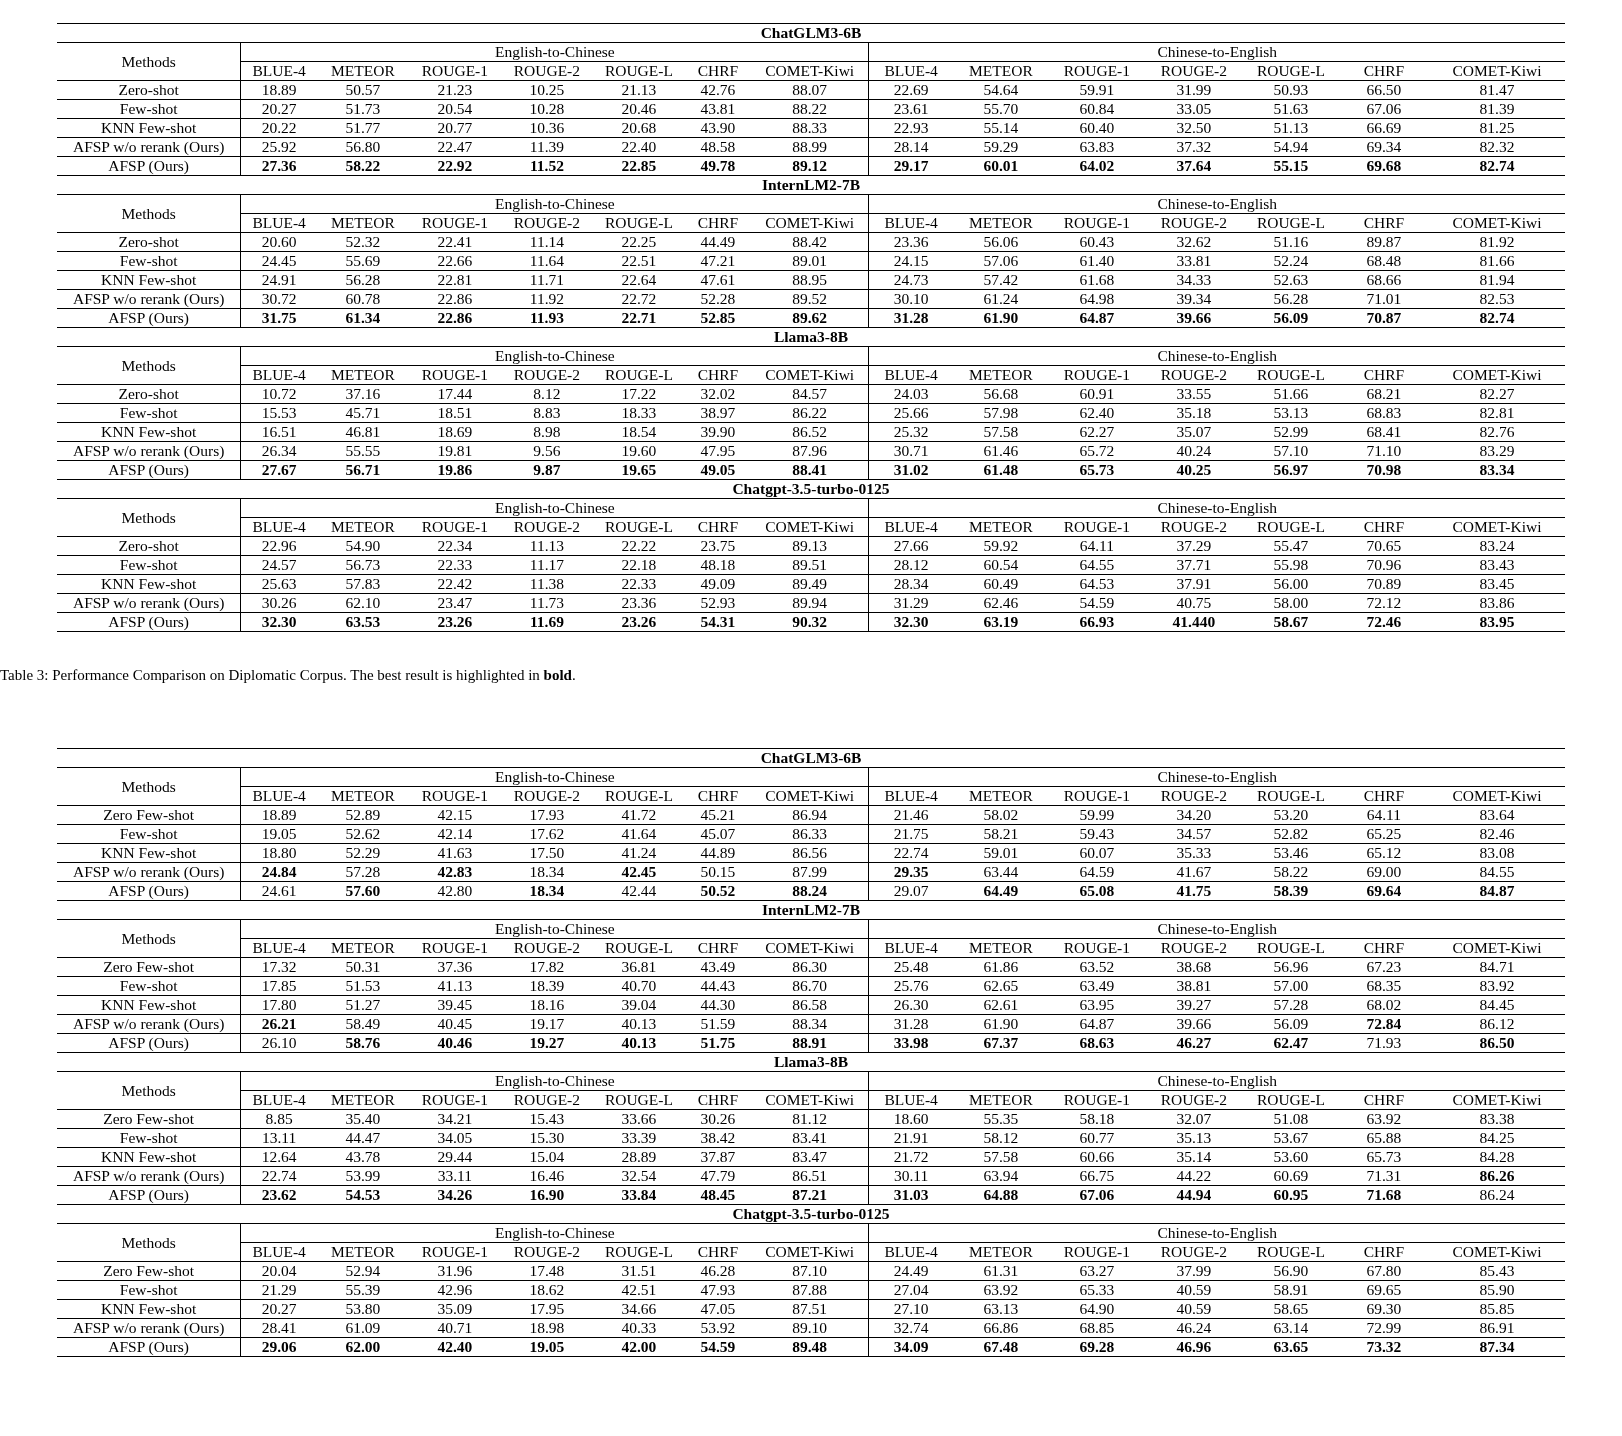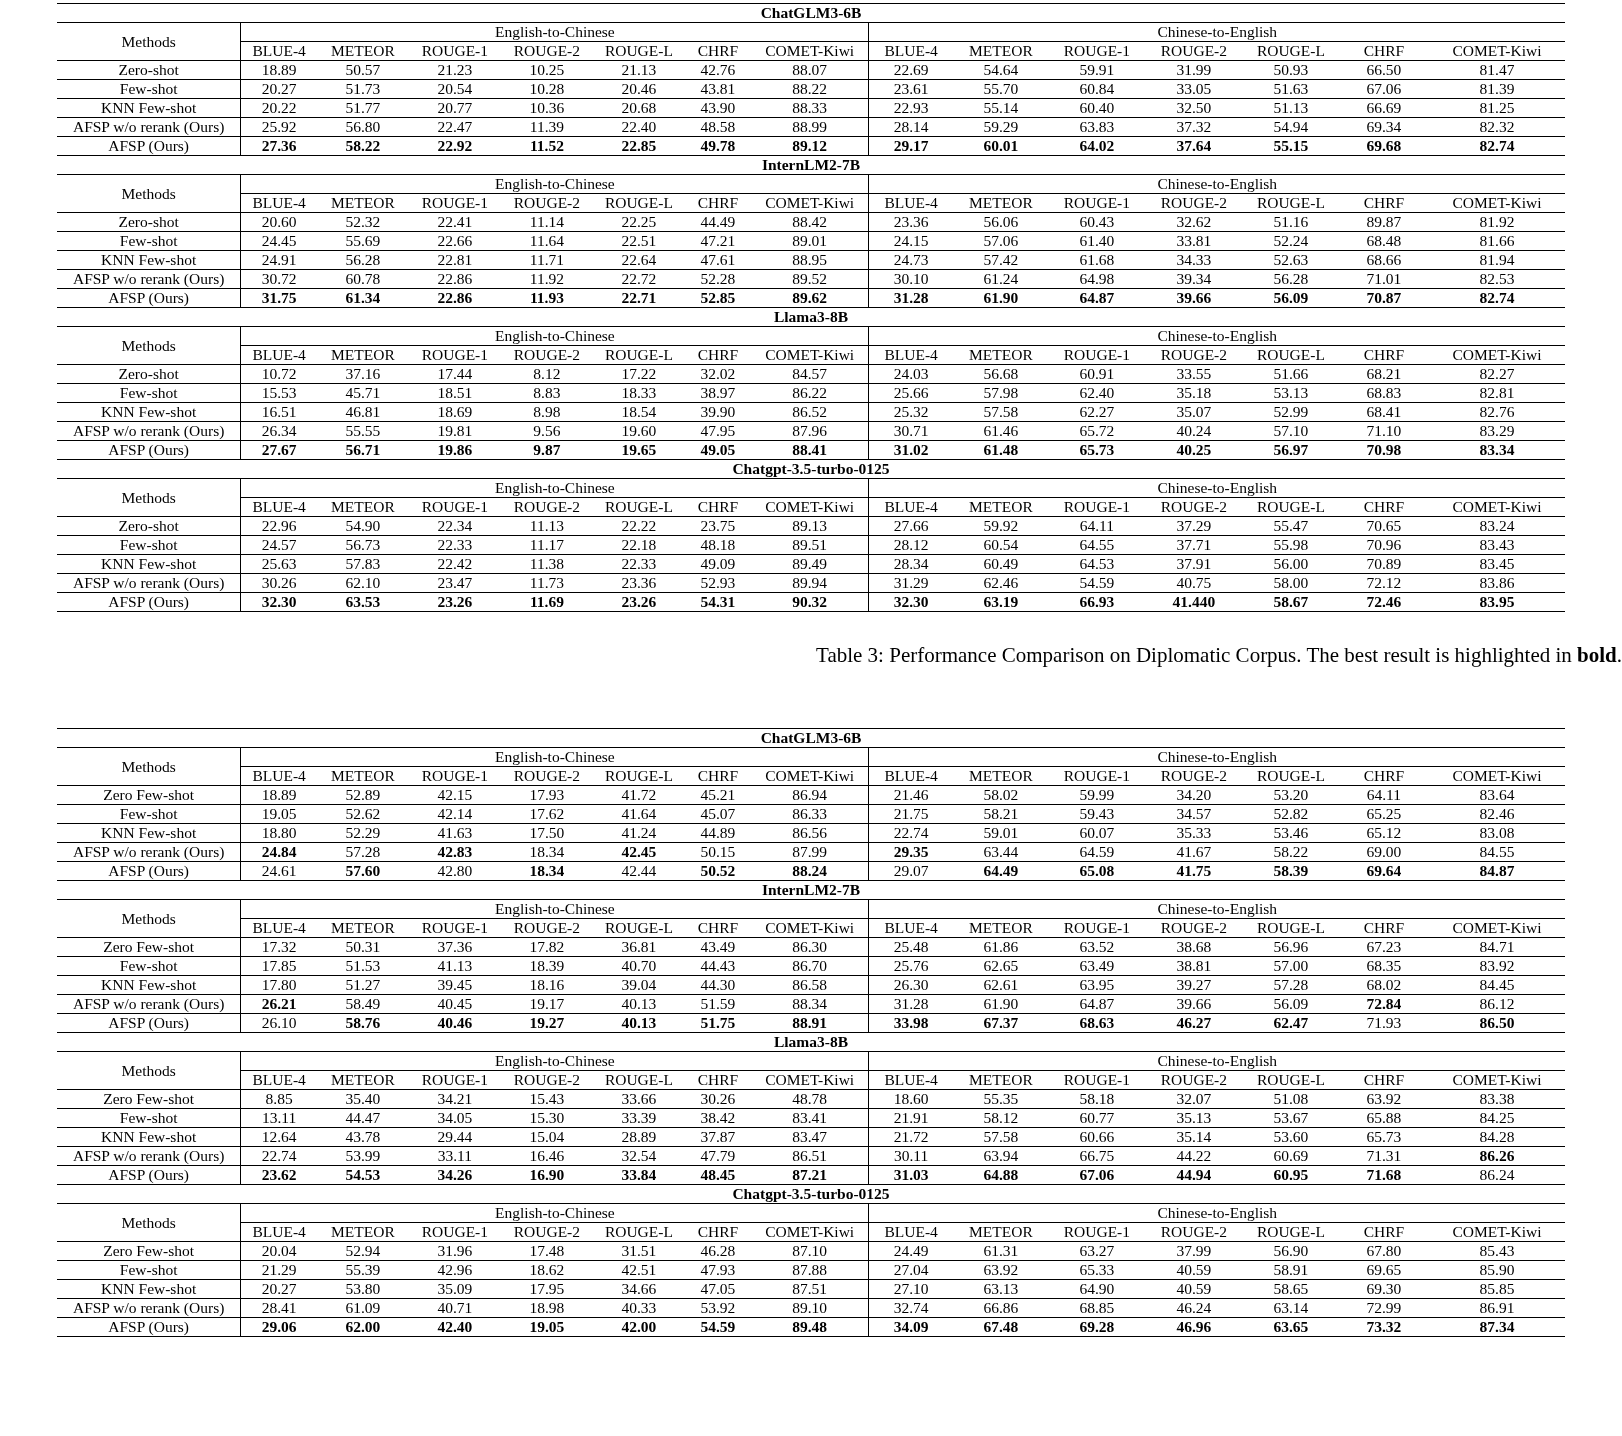--- a/index.html
+++ b/index.html
@@ -3,21 +3,21 @@
 <meta charset="utf-8">
 <style>
   * { box-sizing: border-box; }
   html, body { margin: 0; padding: 0; }
   body {
     width: 1622px; height: 1436px;
     background: #ffffff; color: #000000;
     font-family: "Liberation Serif", serif;
     overflow: hidden;
   }
-  .page { padding-top: 3px; }
+  .page { padding-top: 23px; }
   table.results-table {
     border-collapse: collapse;
     table-layout: fixed;
     width: 1508px;
     margin: 0 auto;
   }
   table.results-table td {
     border-top: 1px solid #000;
     border-bottom: 1px solid #000;
     text-align: center;
@@ -26,22 +26,22 @@
     line-height: 18px;
     height: 18px;
     padding: 0 2px;
     white-space: nowrap;
     overflow: hidden;
   }
   td.model-cell { font-weight: bold; }
   td.sep-r { border-right: 1px solid #000; }
   td.bold { font-weight: bold; }
   .caption {
-    text-align: right;
-    font-size: 21px;
+    text-align: left;
+    font-size: 15px;
     line-height: 26px;
   }
   .caption-mid { margin: 30px 0 60px 0; }
   .caption-bottom { margin: 55px 0 0 0; }
 </style>
 </head>
 <body>
 
 <div class="page">
 
@@ -777,21 +777,21 @@
           <td class="metric-cell">COMET-Kiwi</td>
         </tr>
         <tr>
           <td class="method-cell sep-r">Zero Few-shot</td>
           <td class="value-cell">8.85</td>
           <td class="value-cell">35.40</td>
           <td class="value-cell">34.21</td>
           <td class="value-cell">15.43</td>
           <td class="value-cell">33.66</td>
           <td class="value-cell">30.26</td>
-          <td class="value-cell sep-r">48.78</td>
+          <td class="value-cell sep-r">81.12</td>
           <td class="value-cell">18.60</td>
           <td class="value-cell">55.35</td>
           <td class="value-cell">58.18</td>
           <td class="value-cell">32.07</td>
           <td class="value-cell">51.08</td>
           <td class="value-cell">63.92</td>
           <td class="value-cell">83.38</td>
         </tr>
         <tr>
           <td class="method-cell sep-r">Few-shot</td>

